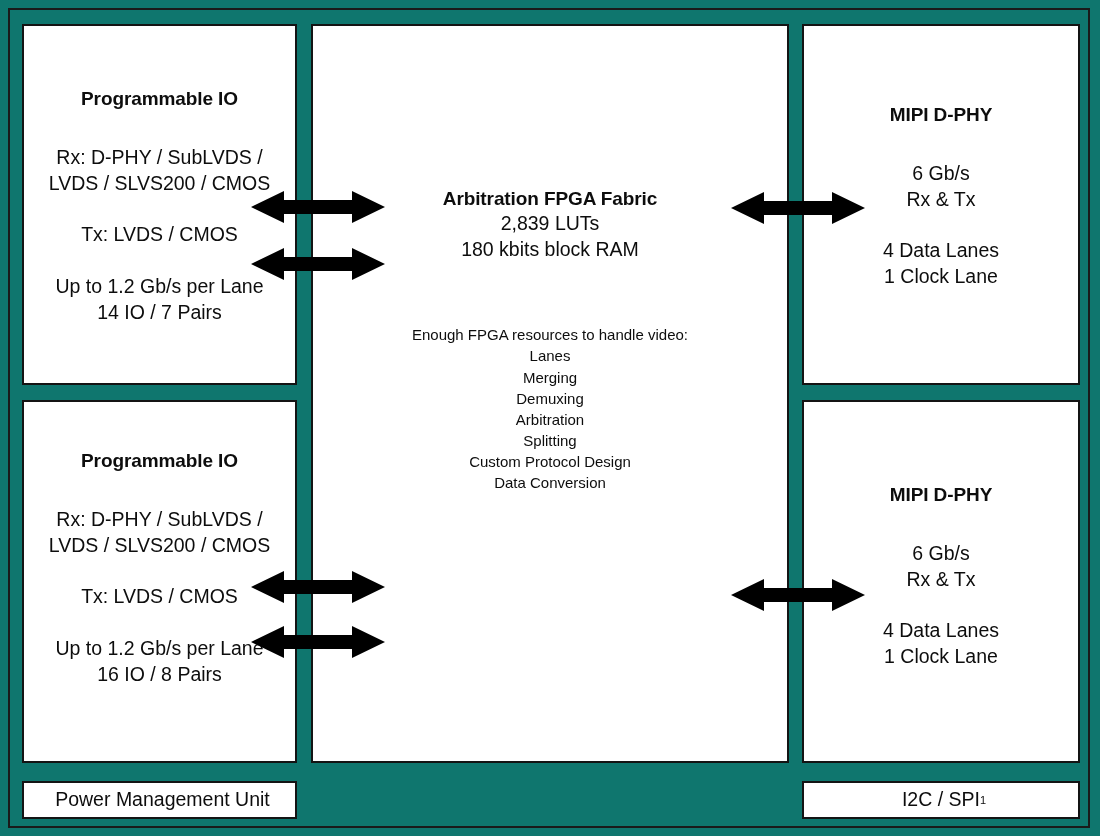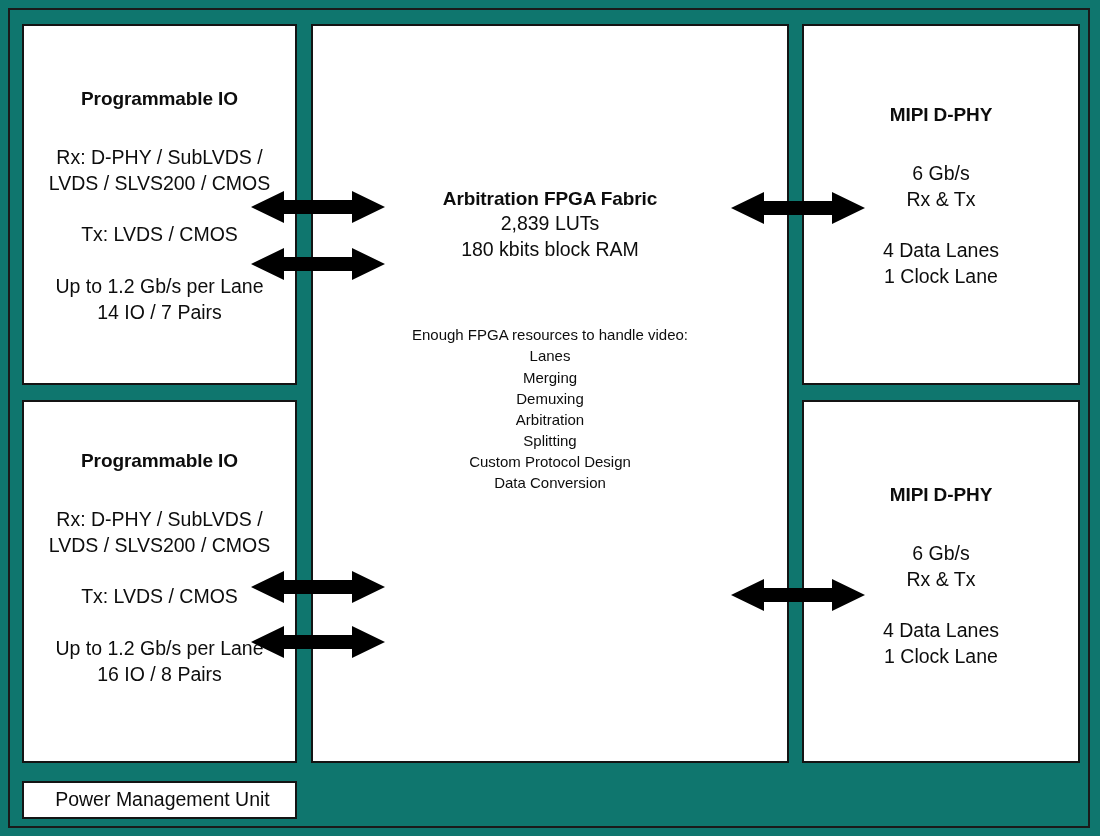--- a/index.html
+++ b/index.html
@@ -181,14 +181,18 @@
 
   <svg class="arrow" style="left:731px; top:577px;" width="134" height="36" viewBox="0 0 134 36">
     <polygon points="0,18 33,2 33,11 101,11 101,2 134,18 101,34 101,25 33,25 33,34" fill="#000000"></polygon>
   </svg>
 
   <div class="footer-box" style="left:22px; top:781px; width:275px; height:38px;">
     <span>Power Management Unit</span>
   </div>
 
 
+  <div class="footer-box" style="left:802px; top:781px; width:278px; height:38px;">
+    <span>I2C / SPI</span>
+      <sup>1</sup>
+  </div>
 
 </div>
 
 </body></html>

